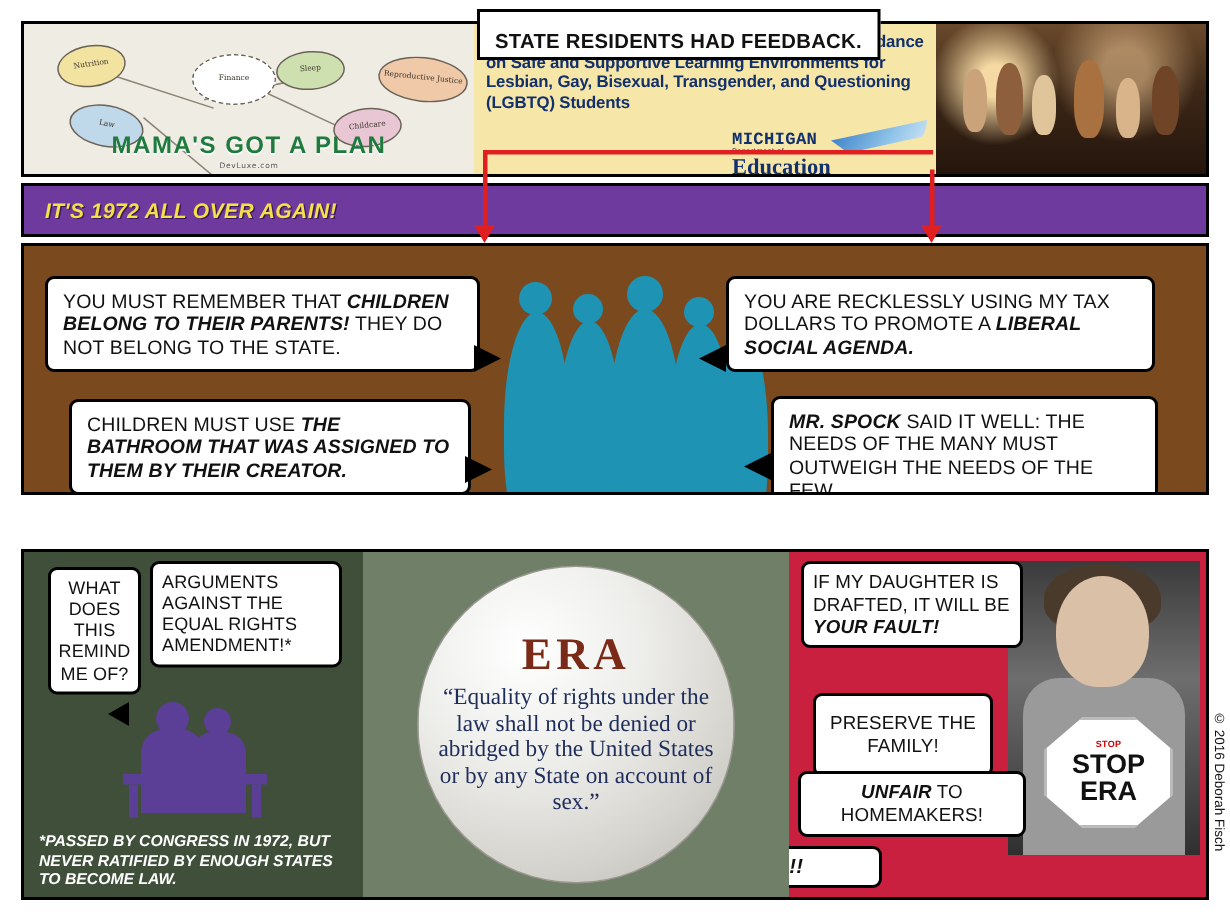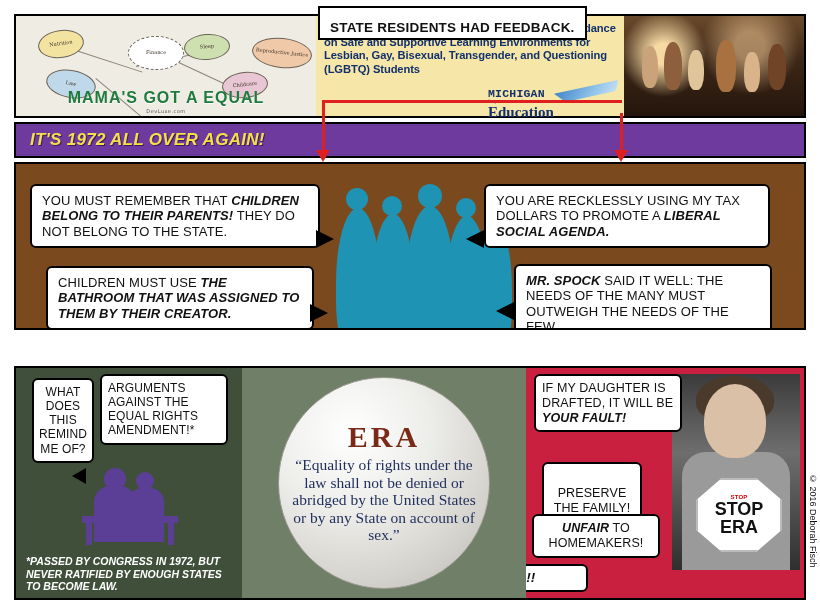--- a/index.html
+++ b/index.html
@@ -131,21 +131,21 @@
   .panel2 {
     position:absolute; left:14px; top:122px; width:792px; height:36px;
     background:#6e3a9e;
     border:2px solid #000;
     display:flex; align-items:center;
   }
   .strip-text {
     color:#f6e04a;
     font-family:"Liberation Sans", sans-serif;
     font-weight:bold; font-style:italic;
-    font-size:17px;
+    font-size:14px;
     letter-spacing:.3px;
     margin-left:14px;
     text-shadow:1px 1px 0 #3a1a5e;
   }
   .feedback-box {
     position:absolute; left:318px; top:6px;
     background:#ffffff; border:2px solid #000;
     padding:12px 10px 3px 10px;
     font-family:"Liberation Sans", sans-serif;
     font-weight:bold; font-size:13.5px; color:#111;
@@ -309,21 +309,21 @@
         <div class="mm-line" style="left:80px;top:62px;width:60px;transform:rotate(40deg);"></div>
         <div class="mm-line" style="left:150px;top:40px;width:80px;transform:rotate(25deg);"></div>
 
         <div class="mm-bubble" style="left:22px;top:14px;width:46px;height:28px;background:#f3e3a0;transform:rotate(-8deg);">Nutrition</div>
         <div class="mm-bubble" style="left:236px;top:22px;width:60px;height:30px;background:#f0c9a8;transform:rotate(6deg);">Reproductive Justice</div>
         <div class="mm-bubble" style="left:168px;top:18px;width:46px;height:26px;background:#cfe0b0;transform:rotate(-4deg);">Sleep</div>
         <div class="mm-bubble" style="left:30px;top:54px;width:50px;height:28px;background:#bfd8ea;transform:rotate(10deg);">Law</div>
         <div class="mm-bubble" style="left:206px;top:56px;width:46px;height:26px;background:#e8c6d4;transform:rotate(-6deg);">Childcare</div>
         <div class="mm-bubble" style="left:112px;top:20px;width:56px;height:34px;background:#ffffff;border-style:dashed;">Finance</div>
 
-        <div class="mama-title">MAMA'S GOT A EQUAL</div>
+        <div class="mama-title">MAMA'S GOT A PLAN</div>
         <div class="mama-sub">DevLuxe.com</div>
       </div>
     </div>
 
     <div class="p1-mid">
       <div class="mde-head">State Board of Education Draft Statement and Guidance on Safe and Supportive Learning Environments for Lesbian, Gay, Bisexual, Transgender, and Questioning (LGBTQ) Students</div>
       <div class="mi-logo">
         <div class="mi-swoosh"></div>
         <div style="position:absolute;left:0;top:8px;">
           <div class="mi-word">MICHIGAN</div>
@@ -426,23 +426,23 @@
           <div class="stop-top">STOP</div>
           <div class="stop-word">STOP</div>
           <div class="stop-era">ERA</div>
         </div>
       </div>
 
       <div class="balloon" style="left:8px;top:6px;width:148px;font-size:12.5px;padding:5px 6px;">
         <span>IF MY DAUGHTER IS DRAFTED, IT WILL BE </span><b>YOUR FAULT!</b>
       </div>
 
-      <div class="balloon" style="left:16px;top:94px;width:100px;text-align:center;font-size:12.5px;padding:22px 6px;">PRESERVE THE FAMILY!</div>
-
-      <div class="balloon" style="left:6px;top:146px;width:128px;text-align:center;font-size:12.5px;padding:5px 6px;">
+      <div class="balloon" style="left:16px;top:94px;width:120px;text-align:center;font-size:12.5px;padding:11px 6px;">PRESERVE THE FAMILY!</div>
+
+      <div class="balloon" style="left:6px;top:146px;width:152px;text-align:center;font-size:12.5px;padding:5px 6px;">
         <b>UNFAIR</b><span> TO HOMEMAKERS!</span>
       </div>
 
       <div class="balloon" style="left:-200px;top:196px;width:262px;text-align:center;font-size:13.5px;font-weight:bold;font-style:italic;padding:4px 6px;">UNISEX BATHROOMS!!!</div>
     </div>
   </div>
 
   <div class="copyright">© 2016 Deborah Fisch</div>
 
 </div>

